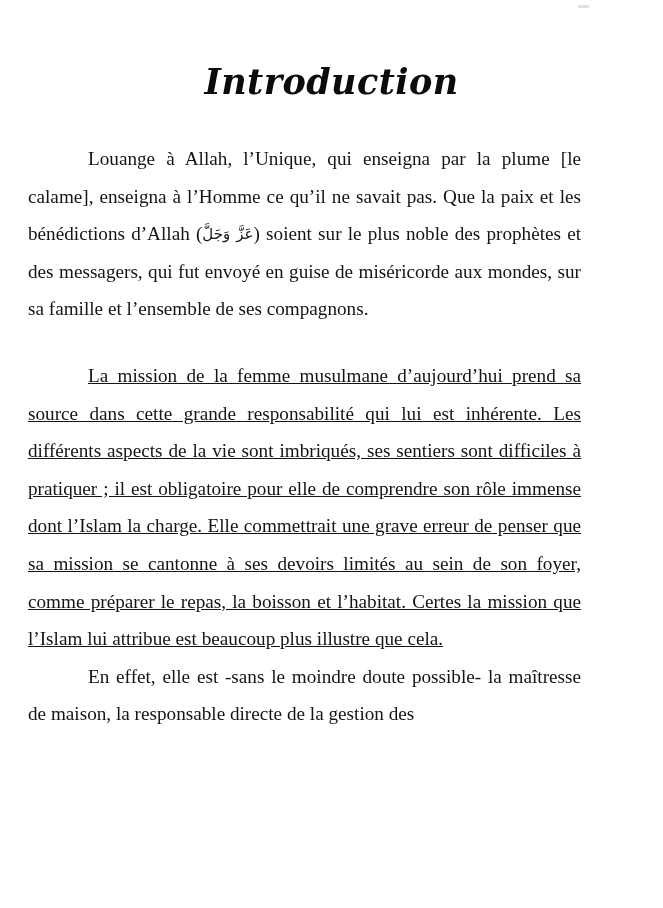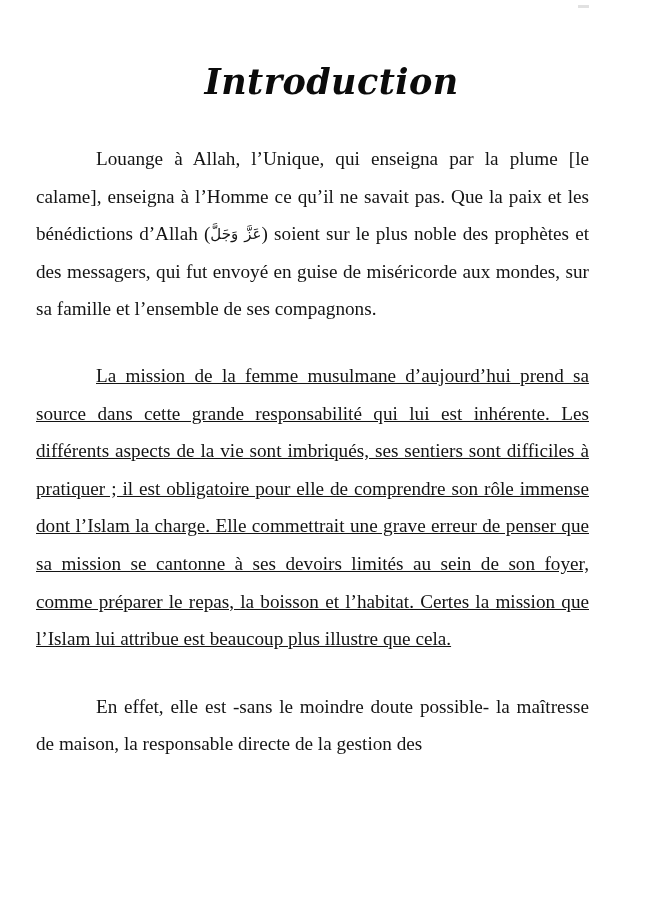--- a/index.html
+++ b/index.html
@@ -41,21 +41,21 @@
     font-size: 35px;
     line-height: 46px;
     letter-spacing: .4px;
     color: #0b0b0b;
     white-space: nowrap;
   }
 
   .body-block {
     position: absolute;
     top: 140px;
-    left: 36px;
+    left: 28px;
     width: 553px;
   }
 
   p.para {
     margin: 0;
     font-size: 19.2px;
     line-height: 37.6px;
     text-align: justify;
     text-justify: inter-word;
     color: #141414;
@@ -66,21 +66,21 @@
     text-indent: 60px;
   }
 
   p.para.flush {
     text-indent: 0;
   }
 
   
   p.spacer-sm { margin-top: 27px; }
   p.spacer-md { margin-top: 29px; text-decoration: underline; }
-  p.spacer-lg { margin-top: 30px; }
+  p.spacer-lg { }
 
   
   p.para.clipped {
     text-align: justify;
   }
 
   .arabic {
     font-family: "DejaVu Sans", "Liberation Sans", sans-serif;
     font-size: 15px;
     line-height: 1;

